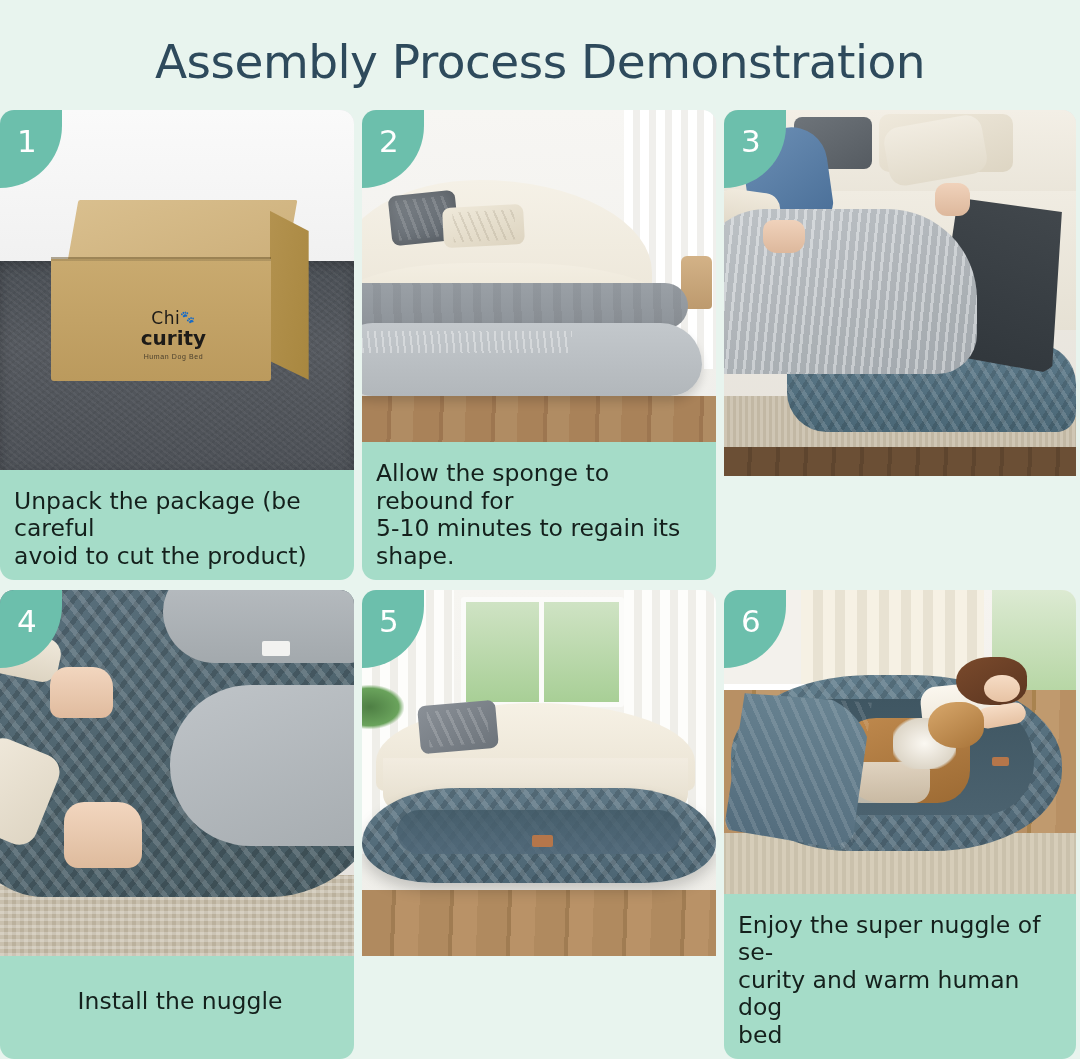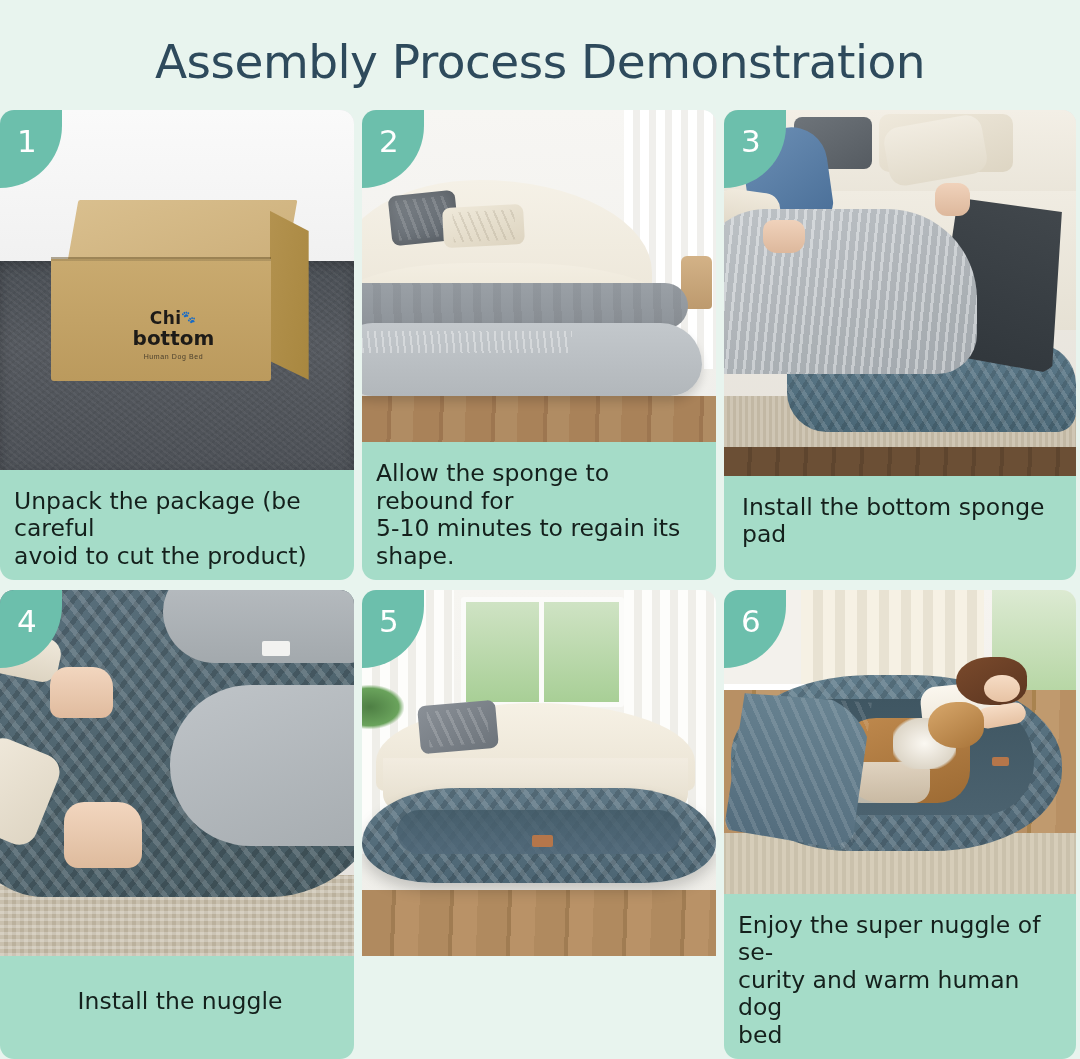--- a/index.html
+++ b/index.html
@@ -95,21 +95,21 @@
     border-radius: 2px; }
   .p1-box-front { left:14.5%; top:41.5%; width:62%; height:34%;
     background: linear-gradient(#c9aa6f,#bb9a5d);
     border-radius: 0 0 3px 3px;
     box-shadow: inset 0 2px 0 rgba(0,0,0,.12); }
   .p1-box-side { left:76.2%; top:28%; width:11%; height:47%;
     background: linear-gradient(100deg,#b3924f,#a8873f);
     clip-path: polygon(0 0, 100% 12%, 100% 100%, 0 89%); }
   .p1-seam { left:14.5%; top:41%; width:62%; height:2px; background: rgba(90,70,30,.45); }
   .p1-logo { left:32%; top:55%; width:34%; text-align:center; color:#1d1b18; }
-  .p1-logo .l1 { font-size:17px; font-weight:700; letter-spacing:.5px; font-family:"DejaVu Sans",sans-serif; }
+  .p1-logo .l1 { font-size:17px; font-weight:400; letter-spacing:.5px; font-family:"DejaVu Sans",sans-serif; }
   .p1-logo .l2 { font-size:20px; font-weight:700; margin-top:-2px; font-family:"DejaVu Sans",sans-serif; }
   .p1-logo .l3 { font-size:7px; letter-spacing:.6px; margin-top:3px; opacity:.75; }
   .paw { display:inline-block; font-size:12px; transform: translateY(-3px); }
 
   
   .p2-wall { inset:0; background: linear-gradient(#f7f6f3,#efeeea); }
   .p2-curtain { right:0; top:0; width:26%; height:78%;
     background: repeating-linear-gradient(90deg,#ffffff 0 9px,#f0efec 9px 16px); }
   .p2-floor { left:0; right:0; bottom:0; height:14%;
     background: repeating-linear-gradient(92deg,#a98259 0 26px,#9d7650 26px 30px,#b08c63 30px 52px); }
@@ -299,21 +299,21 @@
         <div class="scene">
           <div class="abs p1-wall"></div>
           <div class="abs p1-carpet"></div>
           <div class="abs p1-shadow"></div>
           <div class="abs p1-box-top"></div>
           <div class="abs p1-box-side"></div>
           <div class="abs p1-box-front"></div>
           <div class="abs p1-seam"></div>
           <div class="abs p1-logo">
             <div class="l1"><span>Chi</span><span class="paw">🐾</span></div>
-            <div class="l2">bottom</div>
+            <div class="l2">curity</div>
             <div class="l3">Human Dog Bed</div>
           </div>
         </div>
         <div class="badge">1</div>
       </div>
       <div class="caption">Unpack the package (be careful
 avoid to cut the product)</div>
     </div>
 
     <div class="card">
@@ -350,21 +350,20 @@
           <div class="abs p3-rug"></div>
           <div class="abs p3-floor"></div>
           <div class="abs p3-cover"></div>
           <div class="abs p3-darkcloth"></div>
           <div class="abs p3-pad"></div>
           <div class="abs p3-handL"></div>
           <div class="abs p3-handR"></div>
         </div>
         <div class="badge">3</div>
       </div>
-      <div class="caption indent">Install the bottom sponge pad</div>
     </div>
 
     <div class="card row2">
       <div class="photo">
         <div class="scene">
           <div class="abs p4-bg"></div>
           <div class="abs p4-rug"></div>
           <div class="abs p4-cover"></div>
           <div class="abs p4-filler1"></div>
           <div class="abs p4-filler2"></div>

